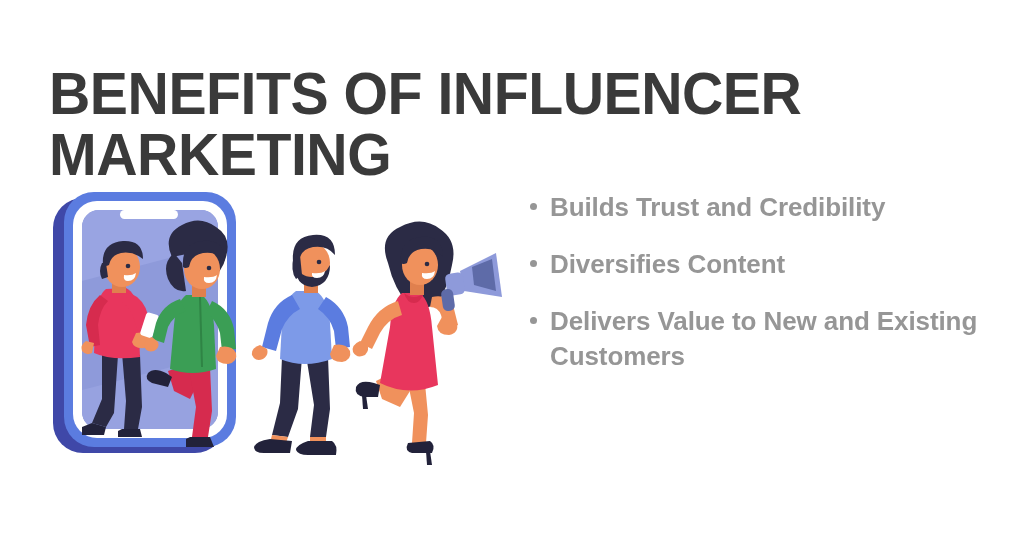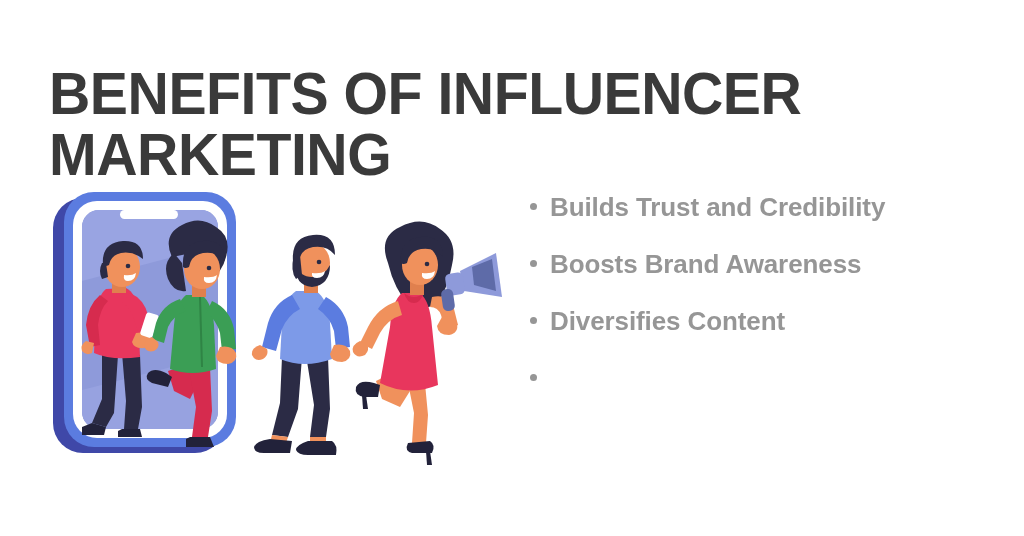--- a/index.html
+++ b/index.html
@@ -241,24 +241,21 @@
     </svg>
   </div>
 
   <ul id="bullets">
     <li>
       <span class="dot"></span>
       <span>Builds Trust and Credibility</span>
     </li>
     <li>
       <span class="dot"></span>
-      <span>Boosts Brand Awareness</span>
-    </li>
-    <li>
-      <span class="dot"></span>
       <span>Diversifies Content</span>
     </li>
     <li>
       <span class="dot"></span>
+      <span>Delivers Value to New and Existing Customers</span>
     </li>
   </ul>
 
 </div>
 
 </body></html>

